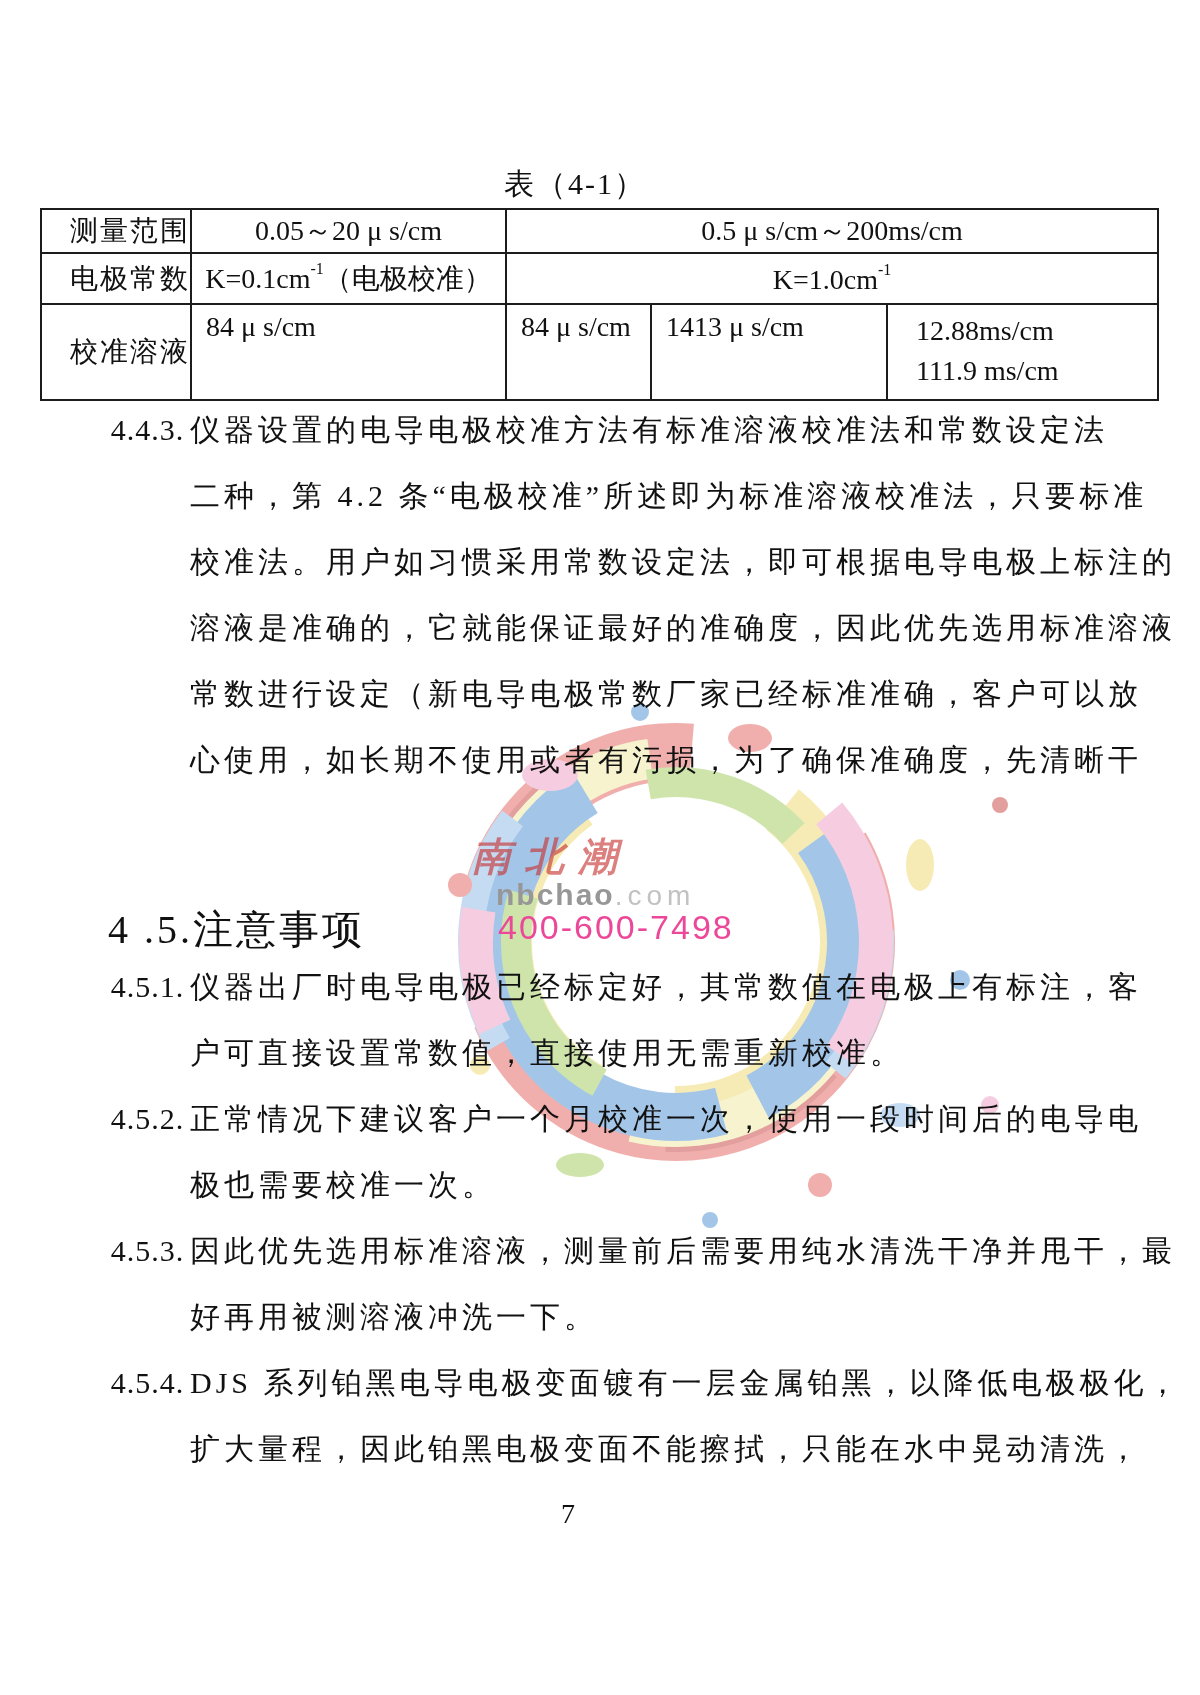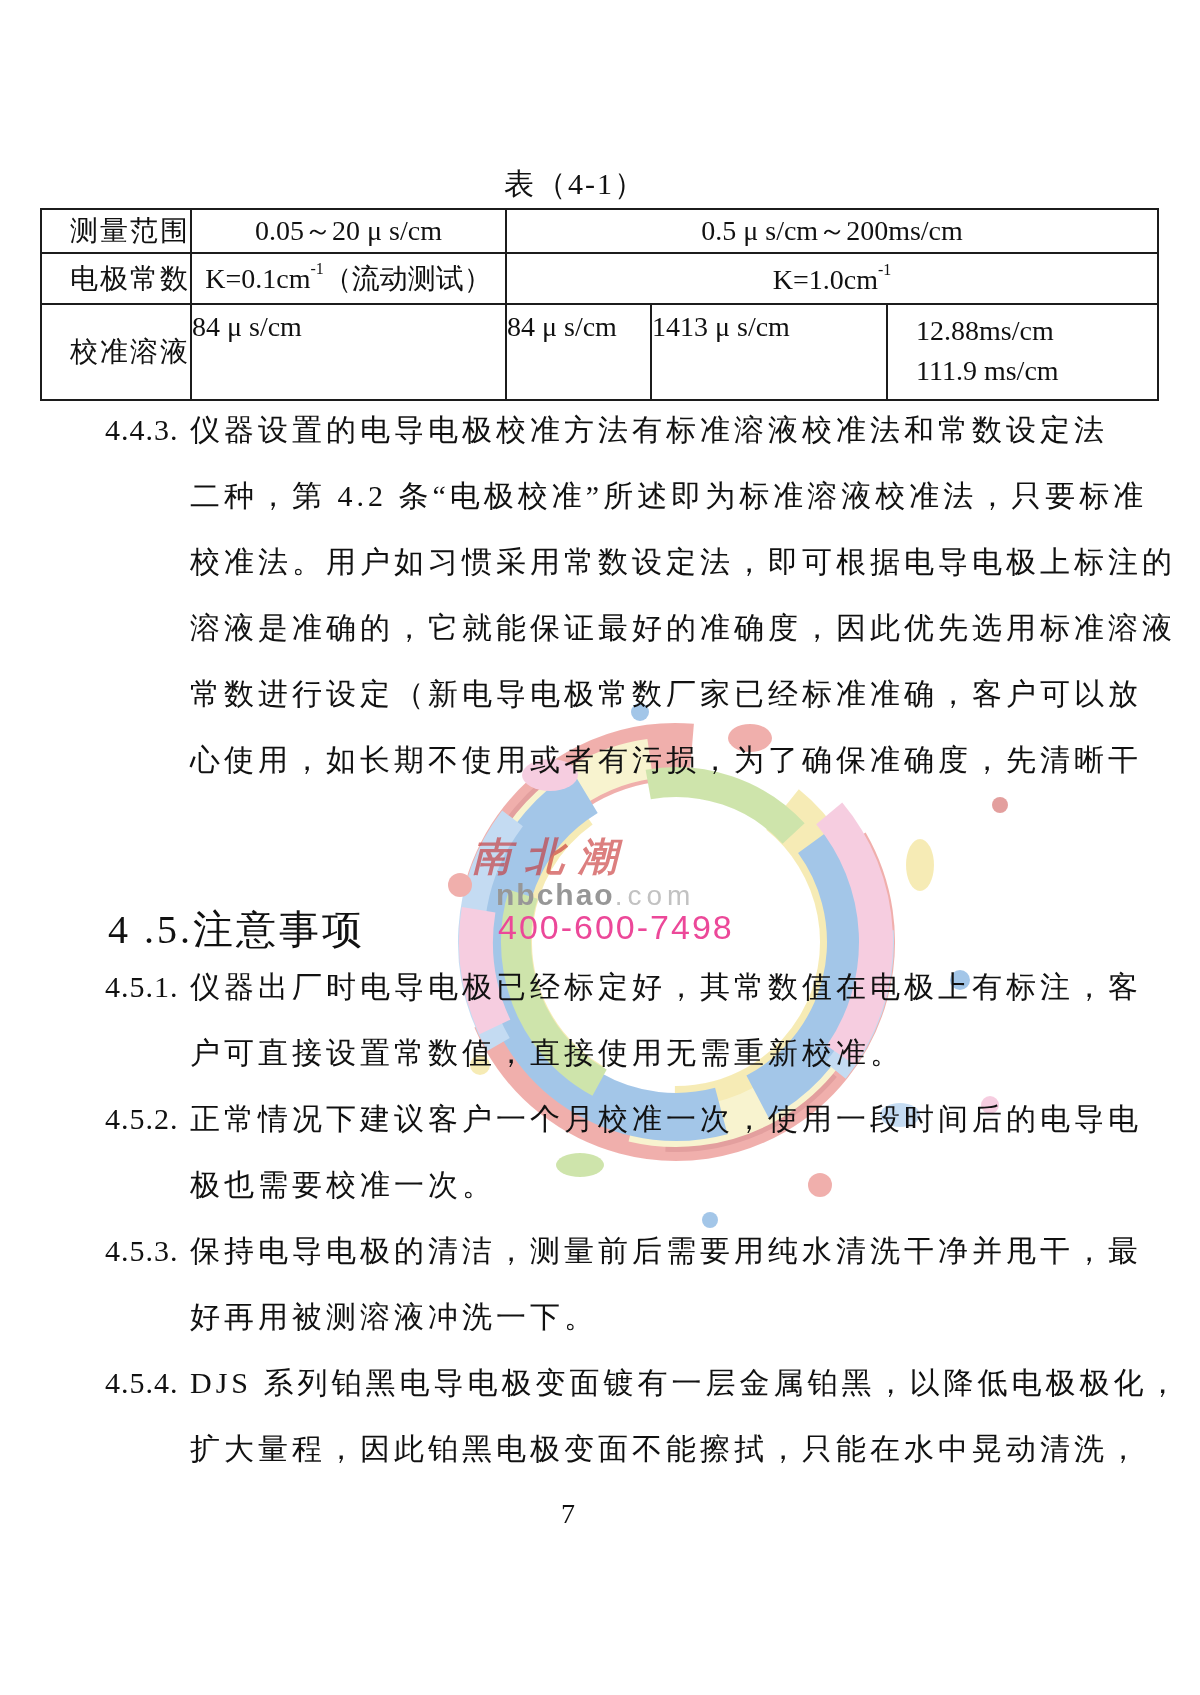--- a/index.html
+++ b/index.html
@@ -49,30 +49,30 @@
     border:2px solid #1c1c1c;
     padding:0;
     overflow:hidden;
     white-space:nowrap;
   }
   td.lbl{text-align:right;letter-spacing:2px;}
   tr.r1 td{height:42px;}
   tr.r2 td{height:49px;}
   tr.r3 td{height:88px;}
   td.center{text-align:center;}
-  tr.r3 td.data{vertical-align:top;padding-top:6px;}
+  tr.r3 td.data{vertical-align:top;padding-top:6px;padding-left:14px;}
   tr.r3 td.data.pad-lg{padding-left:28px;}
   .sup{font-size:16px;vertical-align:14px;letter-spacing:0;}
   .cellline{line-height:40px;}
   
   .para{
     position:absolute;left:105px;width:1050px;z-index:1;
     font-size:30px;line-height:66px;letter-spacing:4px;
   }
-  .para .num{display:inline-block;width:85px;letter-spacing:1px;}
+  .para .num{display:inline-block;width:85px;letter-spacing:1px;text-align:center;}
   .para .cont{padding-left:85px;}
   .line{white-space:nowrap;}
   .heading{
     position:absolute;left:108px;top:902px;z-index:1;
     font-size:40px;letter-spacing:3px;white-space:nowrap;
   }
   .pagenum{
     position:absolute;left:0;top:1498px;width:1136px;z-index:1;
     text-align:center;font-size:28px;
   }
@@ -125,21 +125,21 @@
         <col style="width:271px">
     </colgroup>
     <tbody>
         <tr class="r1">
       <td class="lbl">测量范围</td>
       <td class="center">0.05～20 μ s/cm</td>
       <td class="center" colspan="3">0.5 μ s/cm～200ms/cm</td>
     </tr>
     <tr class="r2">
       <td class="lbl">电极常数</td>
-      <td class="center"><span>K=0.1cm</span><span class="sup">-1</span><span>（流动测试）</span></td>
+      <td class="center"><span>K=0.1cm</span><span class="sup">-1</span><span>（电极校准）</span></td>
       <td class="center" colspan="3"><span>K=1.0cm</span><span class="sup">-1</span></td>
     </tr>
     <tr class="r3">
       <td class="lbl">校准溶液</td>
       <td class="data">84 μ s/cm</td>
       <td class="data">84 μ s/cm</td>
       <td class="data">1413 μ s/cm</td>
       <td class="data pad-lg">
         <div class="cellline">12.88ms/cm</div>
         <div class="cellline">111.9 ms/cm</div>
@@ -163,21 +163,21 @@
     <div class="line"><span class="num">4.5.1.</span><span>仪器出厂时电导电极已经标定好，其常数值在电极上有标注，客</span></div>
     <div class="line cont">户可直接设置常数值，直接使用无需重新校准。</div>
   </div>
 
   <div class="para" style="top:1086px">
     <div class="line"><span class="num">4.5.2.</span><span>正常情况下建议客户一个月校准一次，使用一段时间后的电导电</span></div>
     <div class="line cont">极也需要校准一次。</div>
   </div>
 
   <div class="para" style="top:1218px">
-    <div class="line"><span class="num">4.5.3.</span><span>保持电导电极的清洁，测量前后需要用纯水清洗干净并甩干，最</span></div>
+    <div class="line"><span class="num">4.5.3.</span><span>因此优先选用标准溶液，测量前后需要用纯水清洗干净并甩干，最</span></div>
     <div class="line cont">好再用被测溶液冲洗一下。</div>
   </div>
 
   <div class="para" style="top:1350px">
     <div class="line"><span class="num">4.5.4.</span><span>DJS 系列铂黑电导电极变面镀有一层金属铂黑，以降低电极极化，</span></div>
     <div class="line cont">扩大量程，因此铂黑电极变面不能擦拭，只能在水中晃动清洗，</div>
   </div>
 
   <div class="pagenum">7</div>
 

